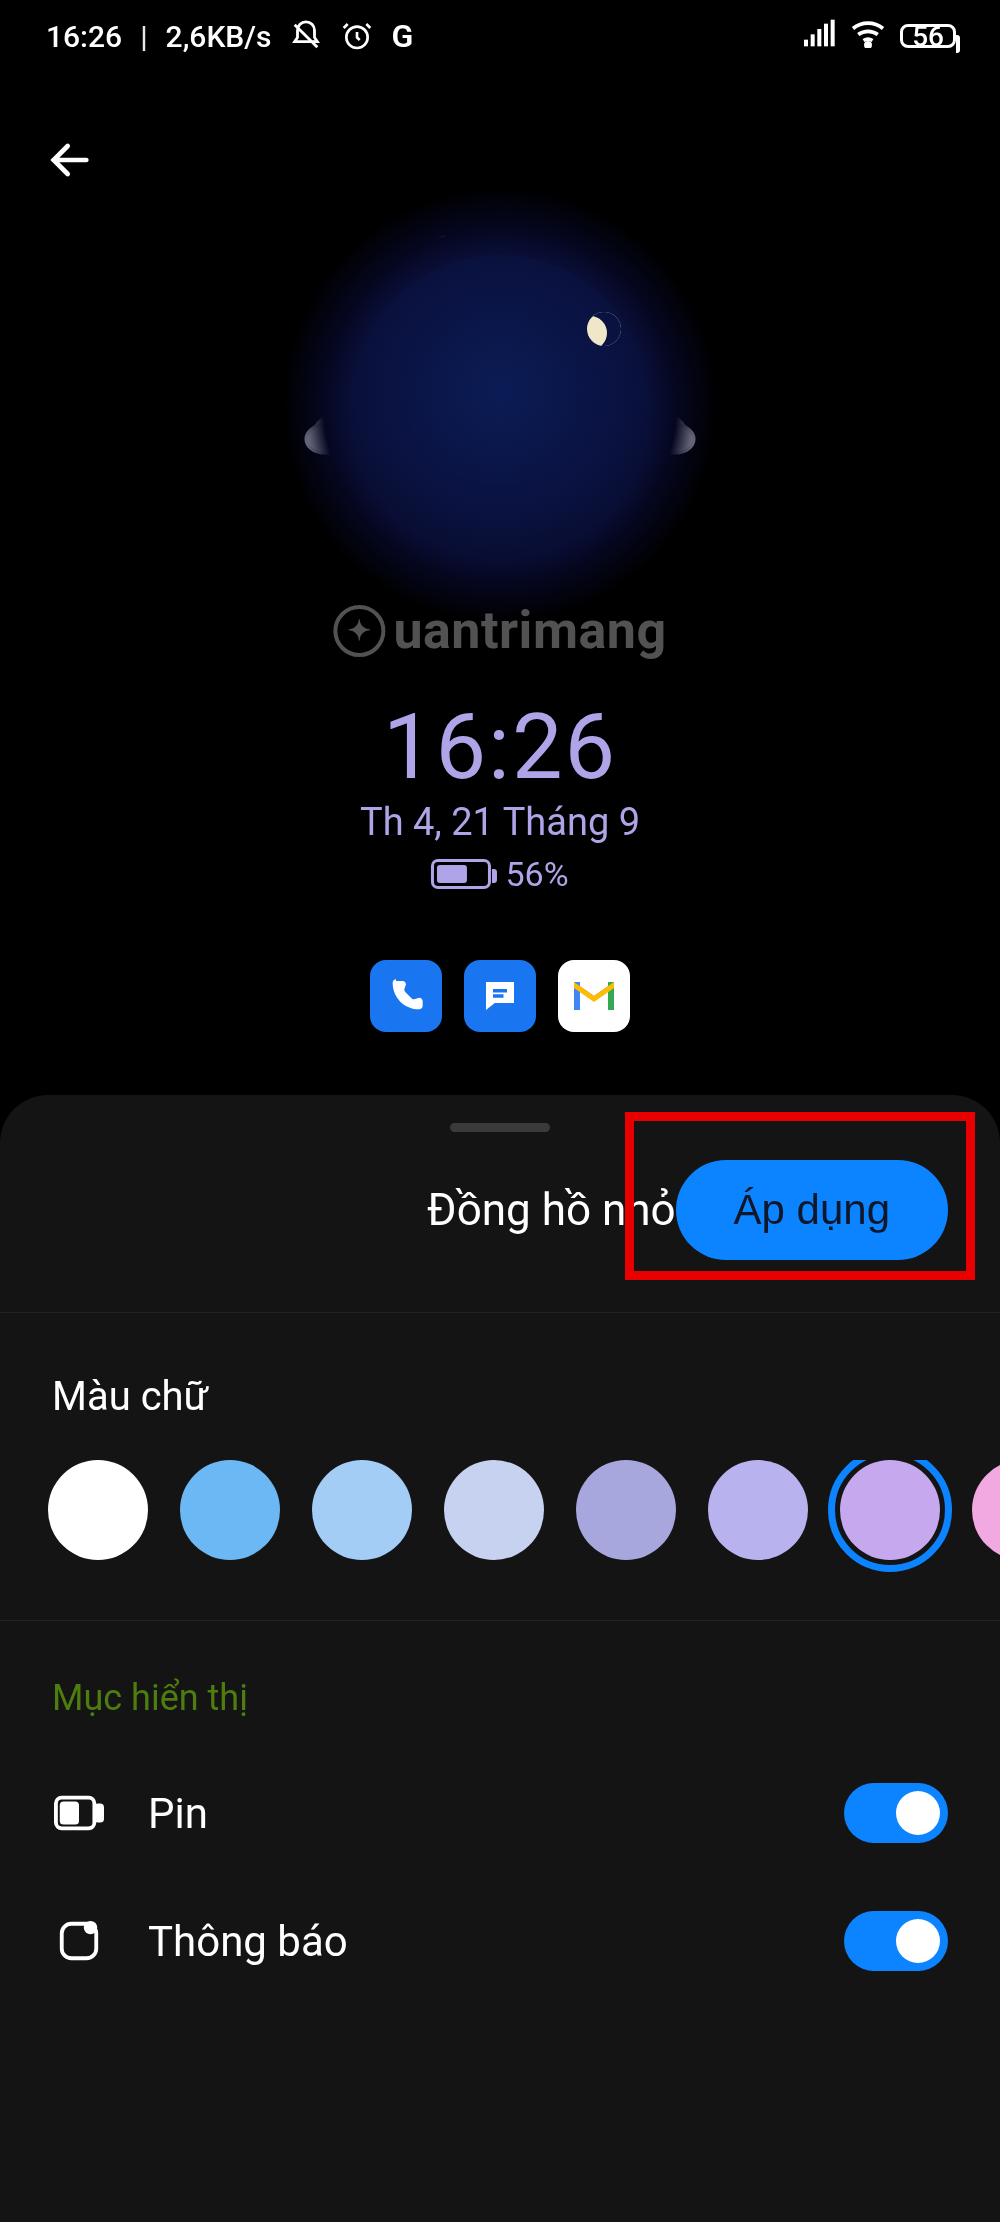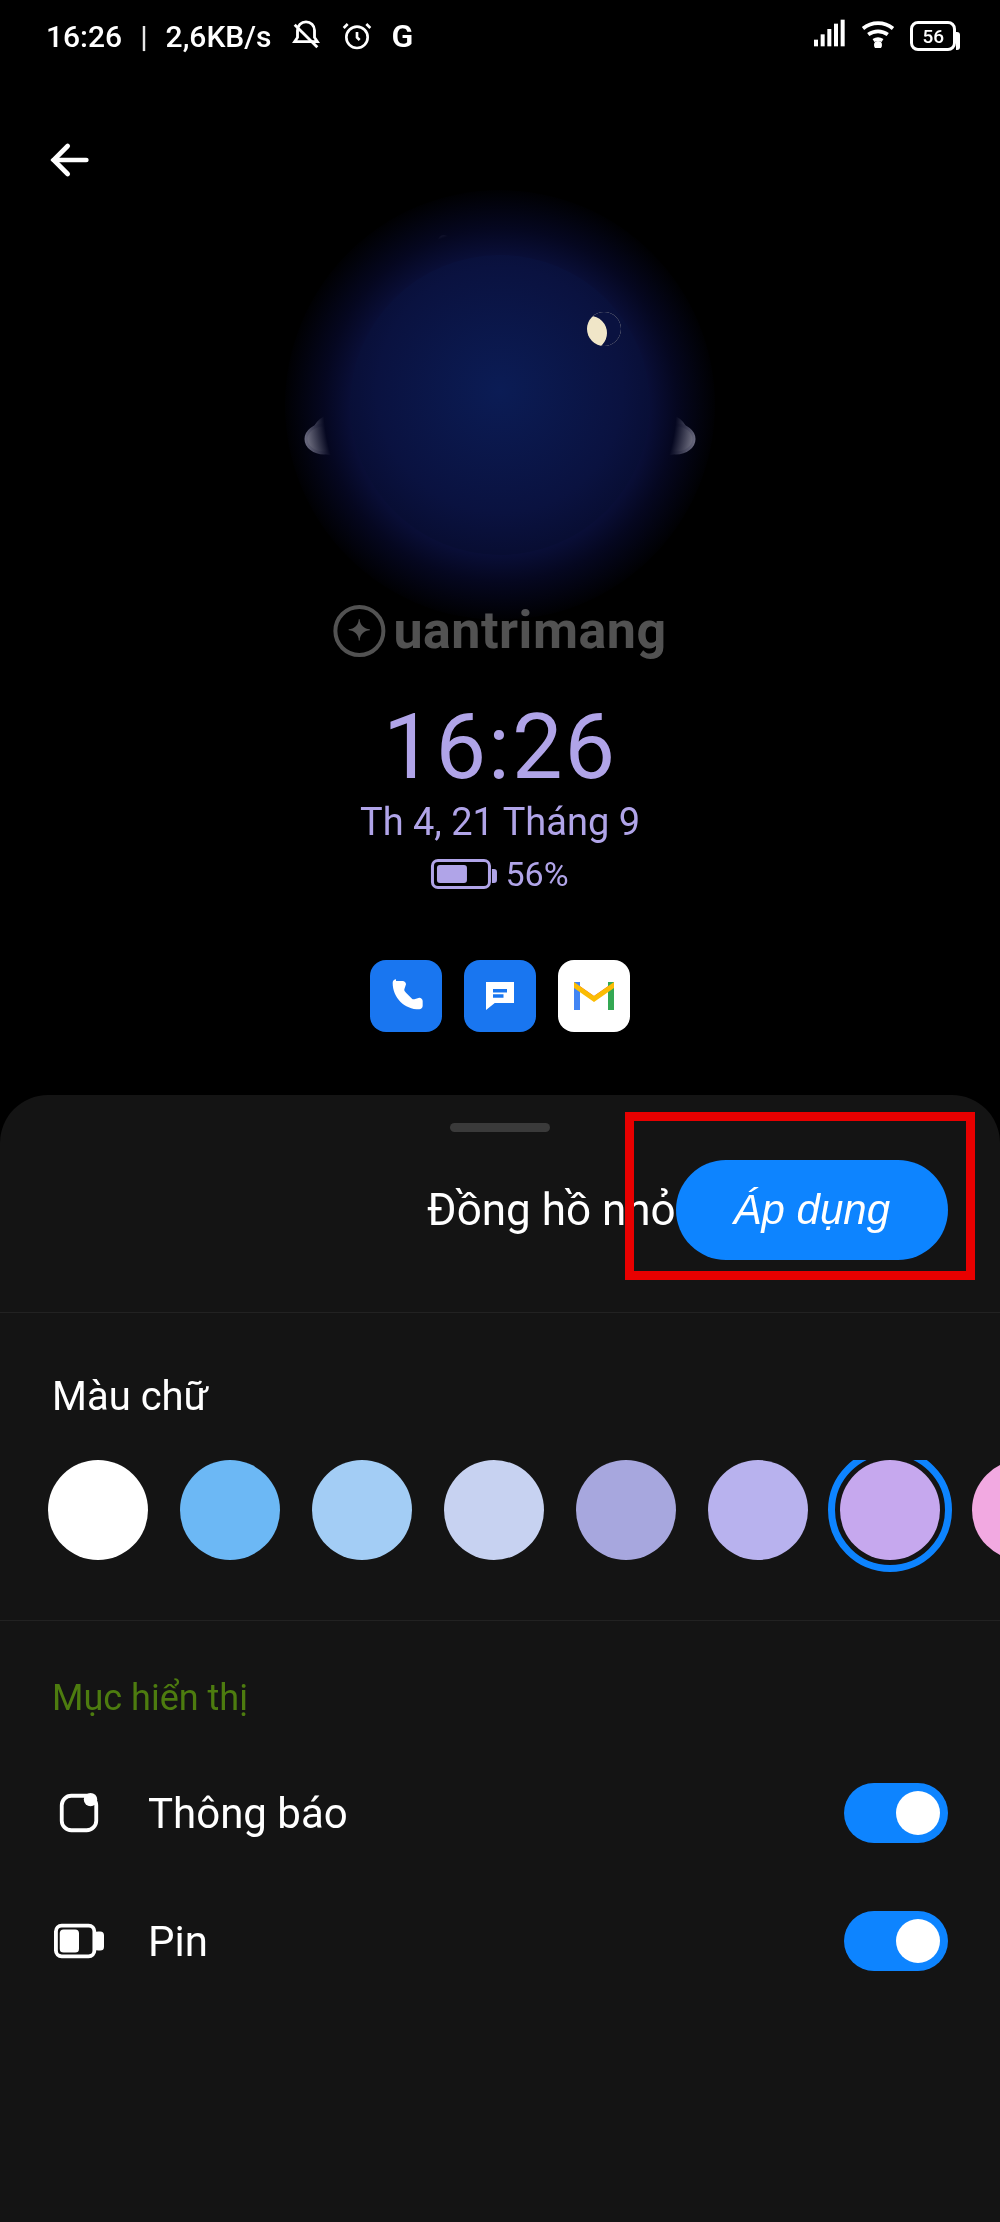--- a/index.html
+++ b/index.html
@@ -26,23 +26,23 @@
     font-weight: 500;
   }
   .status-left { display: flex; align-items: center; gap: 18px; }
   .sep { opacity: .9; }
   .status-ico { display: inline-flex; align-items: center; }
   .status-right { display: flex; align-items: center; gap: 14px; }
   .batt-box {
     border: 3px solid #fff;
     border-radius: 8px;
     padding: 0 9px;
-    height: 30px;
+    height: 24px;
     display: inline-flex; align-items: center;
-    font-size: 19px;
+    font-size: 28px;
     position: relative;
   }
   .batt-box::after {
     content: "";
     position: absolute;
     right: -7px; top: 8px;
     width: 4px; height: 18px;
     background: #fff;
     border-radius: 0 3px 3px 0;
   }
@@ -172,27 +172,26 @@
     margin: 0 auto 28px;
   }
   .sheet-header {
     display: flex; align-items: center; justify-content: flex-end;
     padding: 0 52px 52px;
     border-bottom: 1px solid #222;
   }
   .sheet-title { font-size: 44px; font-weight: 400; }
   .apply-btn {
     background: #0d84ff;
-    color: #ffffff;
+    color: #0f172a;
     border: none;
     border-radius: 70px;
     padding: 26px 58px;
     font-size: 42px;
     font-weight: 500;
-    font-style: italic;
   }
   .highlight-box {
     position: absolute;
     top: 1112px; left: 625px;
     width: 350px; height: 168px;
     border: 9px solid #e80000;
     pointer-events: none;
   }
 
   .section-label {
@@ -402,39 +401,39 @@
       <div class="color-swatch color-selected" style="background: rgb(198, 168, 238);"></div>
       <div class="color-swatch" style="background: rgb(242, 169, 225);"></div>
     </div>
 
   <div class="display-items">
     <div class="section-label subtle" style="padding:0 0 30px">Mục hiển thị</div>
 
     <div class="item-row">
       <div class="item-left">
         <span class="item-icon">
-          <svg width="46" height="46" viewBox="0 0 24 24" fill="none" stroke="#fff" stroke-width="2">
-              <rect x="3" y="3" width="18" height="18" rx="5"></rect>
-              <circle cx="18" cy="5" r="3.5" fill="#fff" stroke="none"></circle>
-            </svg>
-        </span>
-        <span class="item-label">Thông báo</span>
-      </div>
-      <div class="toggle"></div>
-    </div>
-
-    <div class="item-row">
-      <div class="item-left">
-        <span class="item-icon">
           <svg width="50" height="38" viewBox="0 0 26 18" fill="none" stroke="#fff" stroke-width="2">
               <rect x="1" y="1" width="20" height="16" rx="3"></rect>
               <rect x="4" y="4" width="8" height="10" fill="#fff" rx="1"></rect>
               <rect x="22" y="5" width="3" height="8" rx="1" fill="#fff"></rect>
             </svg>
         </span>
         <span class="item-label">Pin</span>
       </div>
       <div class="toggle"></div>
     </div>
+
+    <div class="item-row">
+      <div class="item-left">
+        <span class="item-icon">
+          <svg width="46" height="46" viewBox="0 0 24 24" fill="none" stroke="#fff" stroke-width="2">
+              <rect x="3" y="3" width="18" height="18" rx="5"></rect>
+              <circle cx="18" cy="5" r="3.5" fill="#fff" stroke="none"></circle>
+            </svg>
+        </span>
+        <span class="item-label">Thông báo</span>
+      </div>
+      <div class="toggle"></div>
+    </div>
   </div>
 </div>
 
 <div class="highlight-box"></div>
 
 </body></html>

